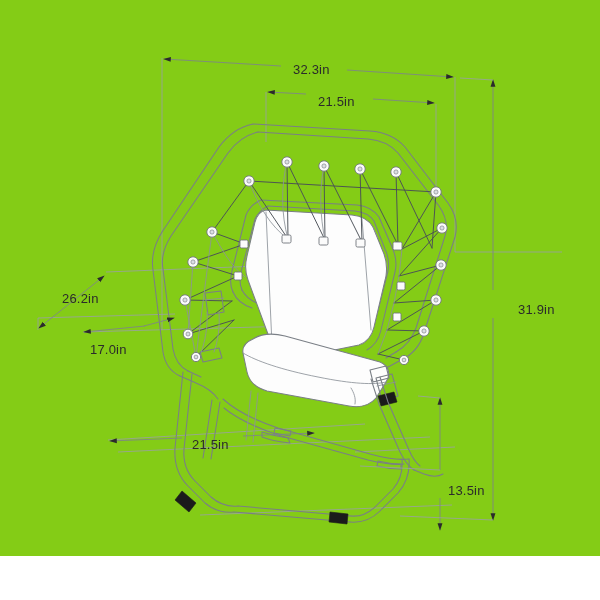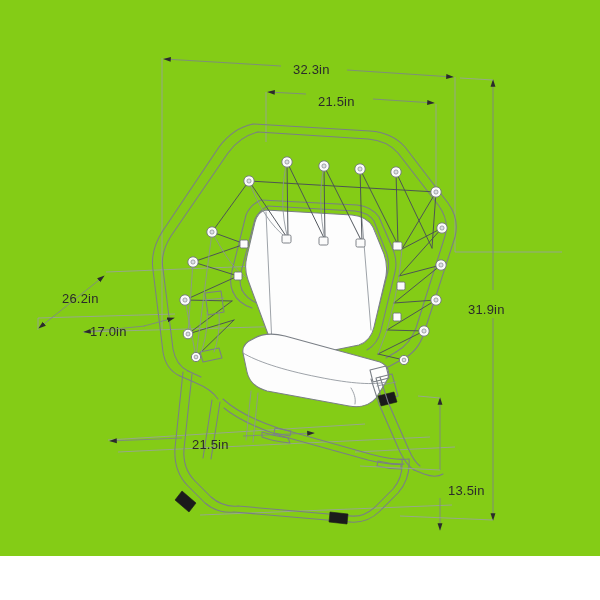--- a/index.html
+++ b/index.html
@@ -343,21 +343,21 @@
     </g>
 
   </svg>
 
   <div class="dim-label" style="left:293px;top:62px;">32.3in</div>
 
   <div class="dim-label" style="left:318px;top:94px;">21.5in</div>
 
   <div class="dim-label" style="left:62px;top:291px;">26.2in</div>
 
-  <div class="dim-label" style="left:90px;top:324px;">17.0in</div>
-
-  <div class="dim-label" style="left:468px;top:302px;text-align:center;">31.9in</div>
+  <div class="dim-label" style="left:90px;top:342px;">17.0in</div>
+
+  <div class="dim-label" style="left:518px;top:302px;text-align:center;">31.9in</div>
 
   <div class="dim-label" style="left:192px;top:437px;">21.5in</div>
 
   <div class="dim-label" style="left:448px;top:483px;">13.5in</div>
 
 </div>
 
 </body></html>

